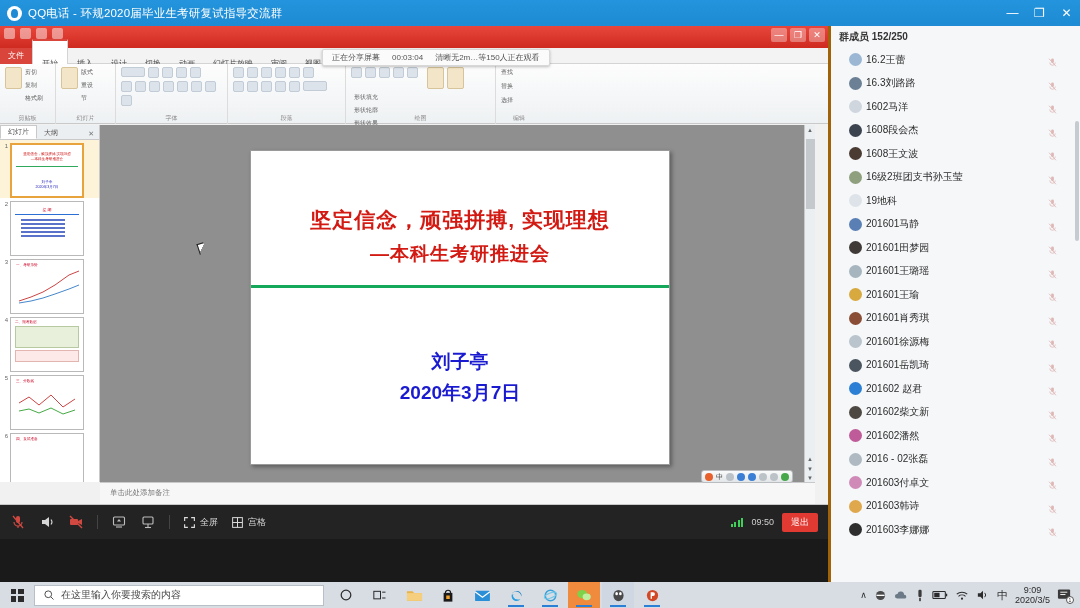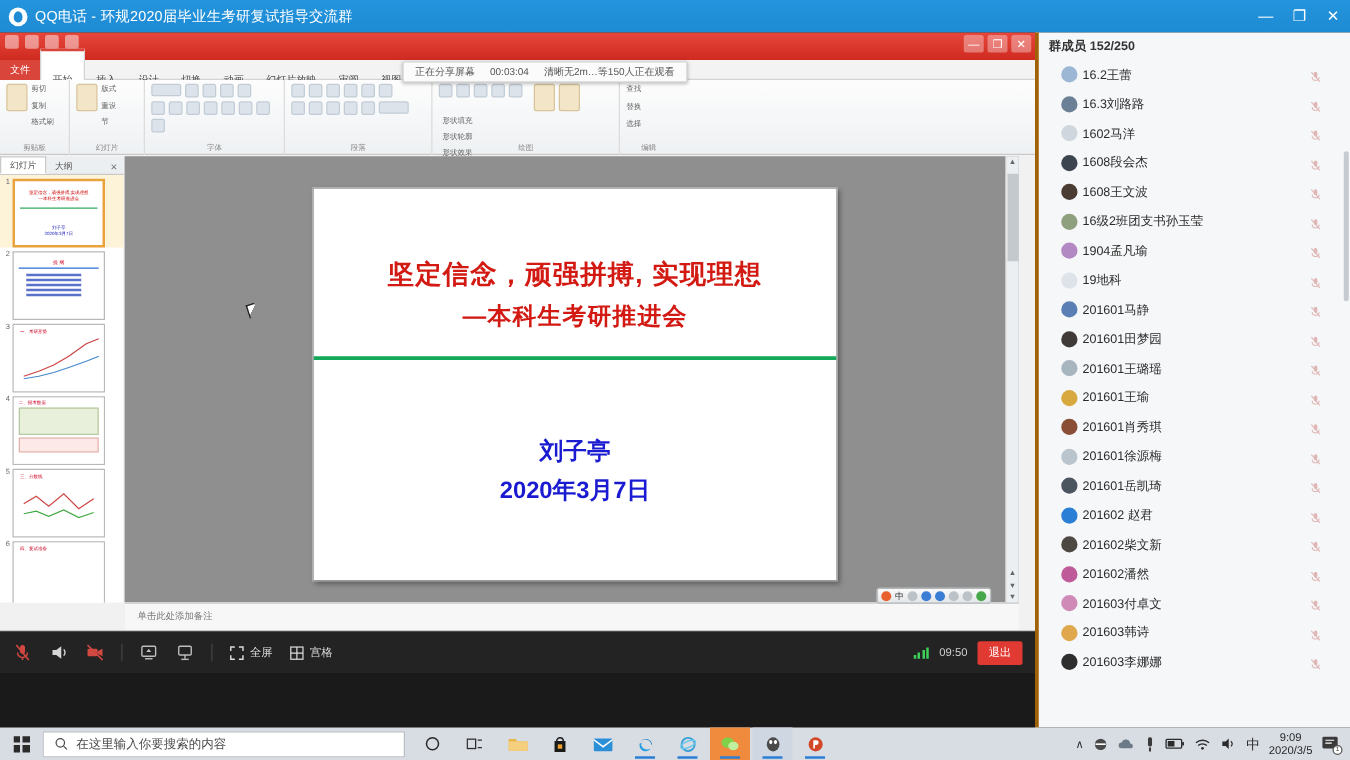--- a/index.html
+++ b/index.html
@@ -701,29 +701,20 @@
         <div class="mp-item">
           <span class="mp-ava" style="background: rgb(143, 160, 126);"></span>
           <span class="mp-name">16级2班团支书孙玉莹</span>
           <span class="mp-mute"><svg width="11" height="11" viewBox="0 0 16 16">
               <rect x="6" y="2" width="4" height="7" rx="2" fill="#c46a66"></rect>
               <path d="M4 8a4 4 0 0 0 8 0" fill="none" stroke="#c46a66" stroke-width="1.2"></path>
               <line x1="3" y1="2.5" x2="13" y2="13.5" stroke="#c46a66" stroke-width="1.3"></line>
             </svg></span>
         </div>
         <div class="mp-item">
-          <span class="mp-ava" style="background: rgb(179, 137, 196);"></span>
-          <span class="mp-name">1904孟凡瑜</span>
-          <span class="mp-mute"><svg width="11" height="11" viewBox="0 0 16 16">
-              <rect x="6" y="2" width="4" height="7" rx="2" fill="#c46a66"></rect>
-              <path d="M4 8a4 4 0 0 0 8 0" fill="none" stroke="#c46a66" stroke-width="1.2"></path>
-              <line x1="3" y1="2.5" x2="13" y2="13.5" stroke="#c46a66" stroke-width="1.3"></line>
-            </svg></span>
-        </div>
-        <div class="mp-item">
           <span class="mp-ava" style="background: rgb(221, 227, 233);"></span>
           <span class="mp-name">19地科</span>
           <span class="mp-mute"><svg width="11" height="11" viewBox="0 0 16 16">
               <rect x="6" y="2" width="4" height="7" rx="2" fill="#c46a66"></rect>
               <path d="M4 8a4 4 0 0 0 8 0" fill="none" stroke="#c46a66" stroke-width="1.2"></path>
               <line x1="3" y1="2.5" x2="13" y2="13.5" stroke="#c46a66" stroke-width="1.3"></line>
             </svg></span>
         </div>
         <div class="mp-item">
           <span class="mp-ava" style="background: rgb(90, 127, 181);"></span>
@@ -802,20 +793,29 @@
           <span class="mp-name">201602柴文新</span>
           <span class="mp-mute"><svg width="11" height="11" viewBox="0 0 16 16">
               <rect x="6" y="2" width="4" height="7" rx="2" fill="#c46a66"></rect>
               <path d="M4 8a4 4 0 0 0 8 0" fill="none" stroke="#c46a66" stroke-width="1.2"></path>
               <line x1="3" y1="2.5" x2="13" y2="13.5" stroke="#c46a66" stroke-width="1.3"></line>
             </svg></span>
         </div>
         <div class="mp-item">
           <span class="mp-ava" style="background: rgb(192, 91, 154);"></span>
           <span class="mp-name">201602潘然</span>
+          <span class="mp-mute"><svg width="11" height="11" viewBox="0 0 16 16">
+              <rect x="6" y="2" width="4" height="7" rx="2" fill="#c46a66"></rect>
+              <path d="M4 8a4 4 0 0 0 8 0" fill="none" stroke="#c46a66" stroke-width="1.2"></path>
+              <line x1="3" y1="2.5" x2="13" y2="13.5" stroke="#c46a66" stroke-width="1.3"></line>
+            </svg></span>
+        </div>
+        <div class="mp-item">
+          <span class="mp-ava" style="background: rgb(174, 185, 194);"></span>
+          <span class="mp-name">2016 - 02张磊</span>
           <span class="mp-mute"><svg width="11" height="11" viewBox="0 0 16 16">
               <rect x="6" y="2" width="4" height="7" rx="2" fill="#c46a66"></rect>
               <path d="M4 8a4 4 0 0 0 8 0" fill="none" stroke="#c46a66" stroke-width="1.2"></path>
               <line x1="3" y1="2.5" x2="13" y2="13.5" stroke="#c46a66" stroke-width="1.3"></line>
             </svg></span>
         </div>
         <div class="mp-item">
           <span class="mp-ava" style="background: rgb(208, 138, 184);"></span>
           <span class="mp-name">201603付卓文</span>
           <span class="mp-mute"><svg width="11" height="11" viewBox="0 0 16 16">

